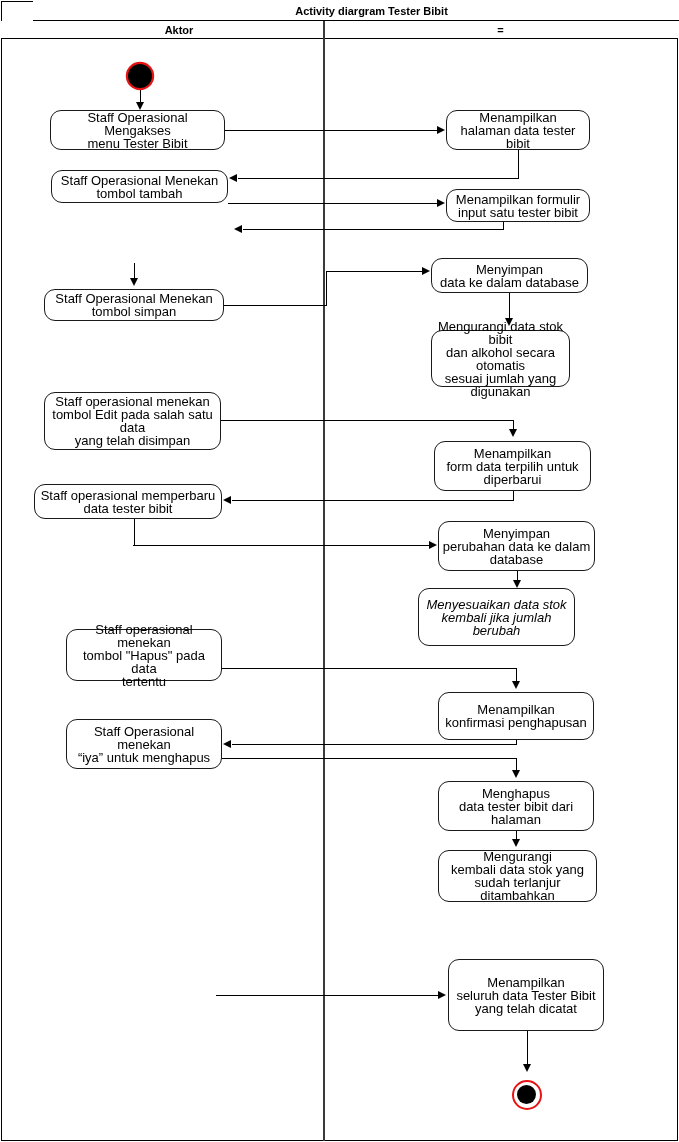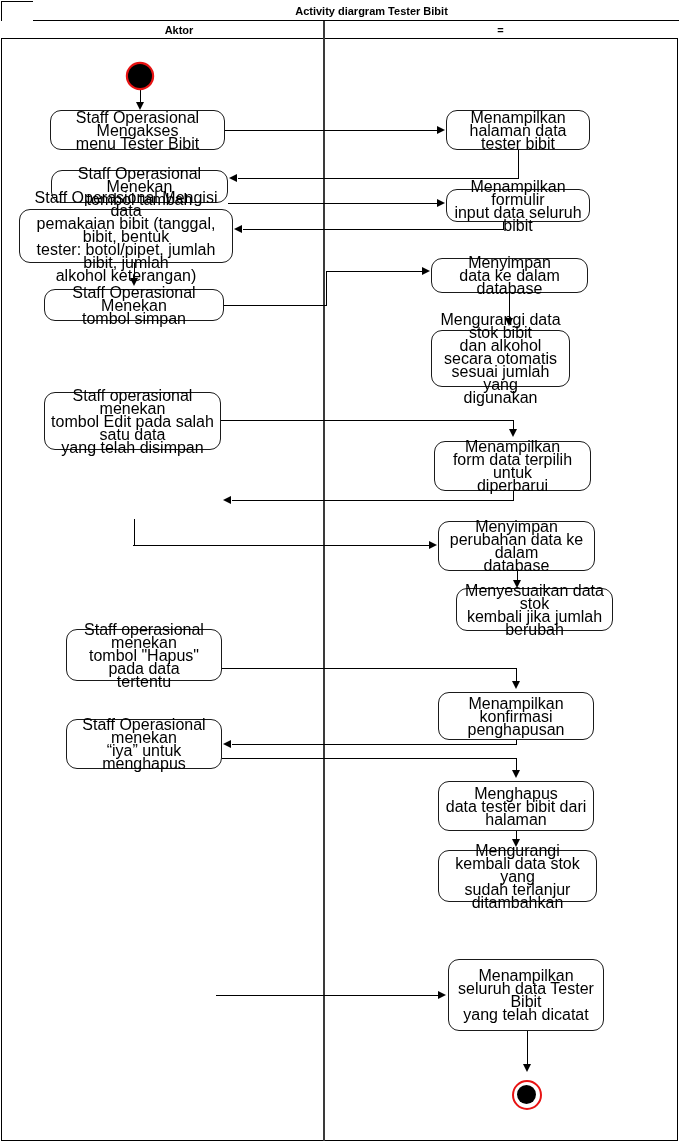--- a/index.html
+++ b/index.html
@@ -73,21 +73,21 @@
   .node {
     position: absolute;
     box-sizing: border-box;
     border: 1.4px solid #1a1a1a;
     border-radius: 11px;
     background: #ffffff;
     display: flex;
     align-items: center;
     justify-content: center;
     text-align: center;
-    font-size: 16px;
+    font-size: 13px;
     line-height: 13px;
     color: #000000;
     padding: 1px 3px;
     white-space: pre-line;
     z-index: 3;
   }
   
   .h-line, .v-line {
     position: absolute;
     background: #000000;
@@ -164,64 +164,62 @@
   <div class="start-node" style="left:128px; top:64px;"></div>
   <div class="v-line" style="left:139.5px; top:88px; height:20px;"></div>
   <div class="arrow down" style="left:135.5px; top:102px;"></div>
 
   <div class="node" style="left:50px; top:110px; width:175px; height:40px;">Staff Operasional Mengakses
 menu Tester Bibit</div>
 
   <div class="node" style="left:51px; top:170px; width:177px; height:33px;">Staff Operasional Menekan
 tombol tambah</div>
 
-  <div class="node" style="left:19px; top:209px; width:214px; height:54px;">Staff Operasional Mengisi data
-pemakaian bibit (tanggal, bibit, bentuk
-tester: botol/pipet,  jumlah bibit, jumlah
-alkohol keterangan)</div>
 
   <div class="node" style="left:44px; top:289px; width:180px; height:32px;">Staff Operasional Menekan
 tombol simpan</div>
 
   <div class="node" style="left:44px; top:392px; width:177px; height:58px;">Staff operasional menekan
 tombol Edit pada salah satu data
 yang telah disimpan</div>
 
+  <div class="node" style="left:34px; top:484px; width:188px; height:35px;">Staff operasional memperbaru
+data tester bibit</div>
 
   <div class="node" style="left:66px; top:629px; width:156px; height:52px;">Staff operasional menekan
 tombol "Hapus" pada data
 tertentu</div>
 
   <div class="node" style="left:66px; top:719px; width:156px; height:50px;">Staff Operasional menekan
 “iya” untuk menghapus</div>
 
 
   <div class="node" style="left:446px; top:110px; width:144px; height:40px;">Menampilkan
 halaman data tester bibit</div>
 
   <div class="node" style="left:446px; top:189px; width:144px; height:33px;">Menampilkan formulir
-input data seluruh bibit</div>
+input satu tester bibit</div>
 
   <div class="node" style="left:431px; top:258px; width:157px; height:35px;">Menyimpan
 data ke dalam database</div>
 
   <div class="node" style="left:431px; top:330px; width:139px; height:57px;">Mengurangi data stok bibit
 dan alkohol secara otomatis
 sesuai jumlah yang
 digunakan</div>
 
   <div class="node" style="left:434px; top:441px; width:157px; height:50px;">Menampilkan
 form data terpilih untuk
 diperbarui</div>
 
   <div class="node" style="left:438px; top:521px; width:157px; height:50px;">Menyimpan
 perubahan data ke dalam
 database</div>
 
-  <div class="node" style="left:456px; top:588px; width:157px; height:43px;">Menyesuaikan data stok
+  <div class="node" style="left:418px; top:588px; width:157px; height:58px;font-style:italic;">Menyesuaikan data stok
 kembali jika jumlah berubah</div>
 
   <div class="node" style="left:438px; top:692px; width:156px; height:48px;">Menampilkan
 konfirmasi penghapusan</div>
 
   <div class="node" style="left:438px; top:781px; width:156px; height:50px;">Menghapus
 data tester bibit  dari
 halaman</div>
 
   <div class="node" style="left:438px; top:850px; width:159px; height:52px;">Mengurangi

